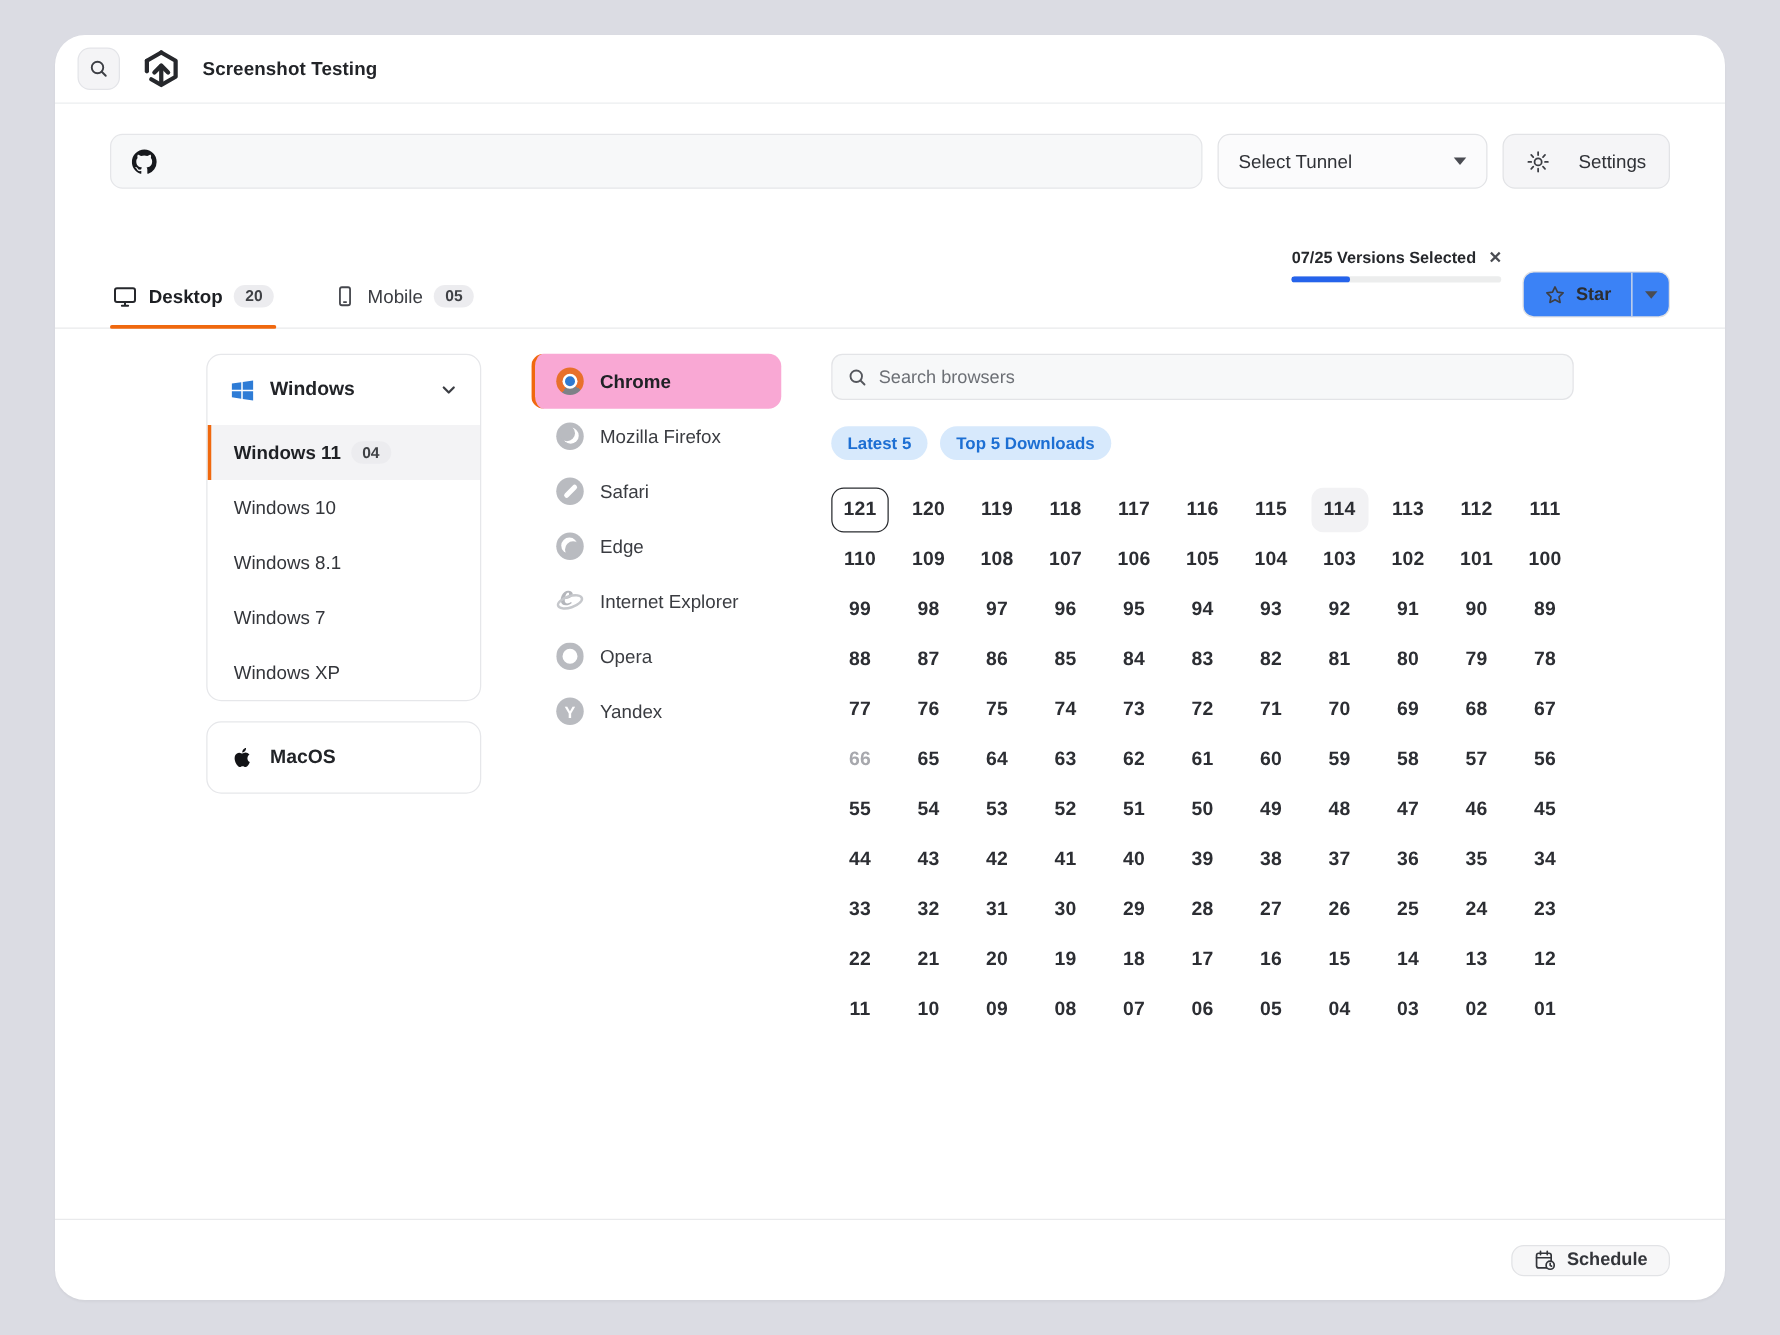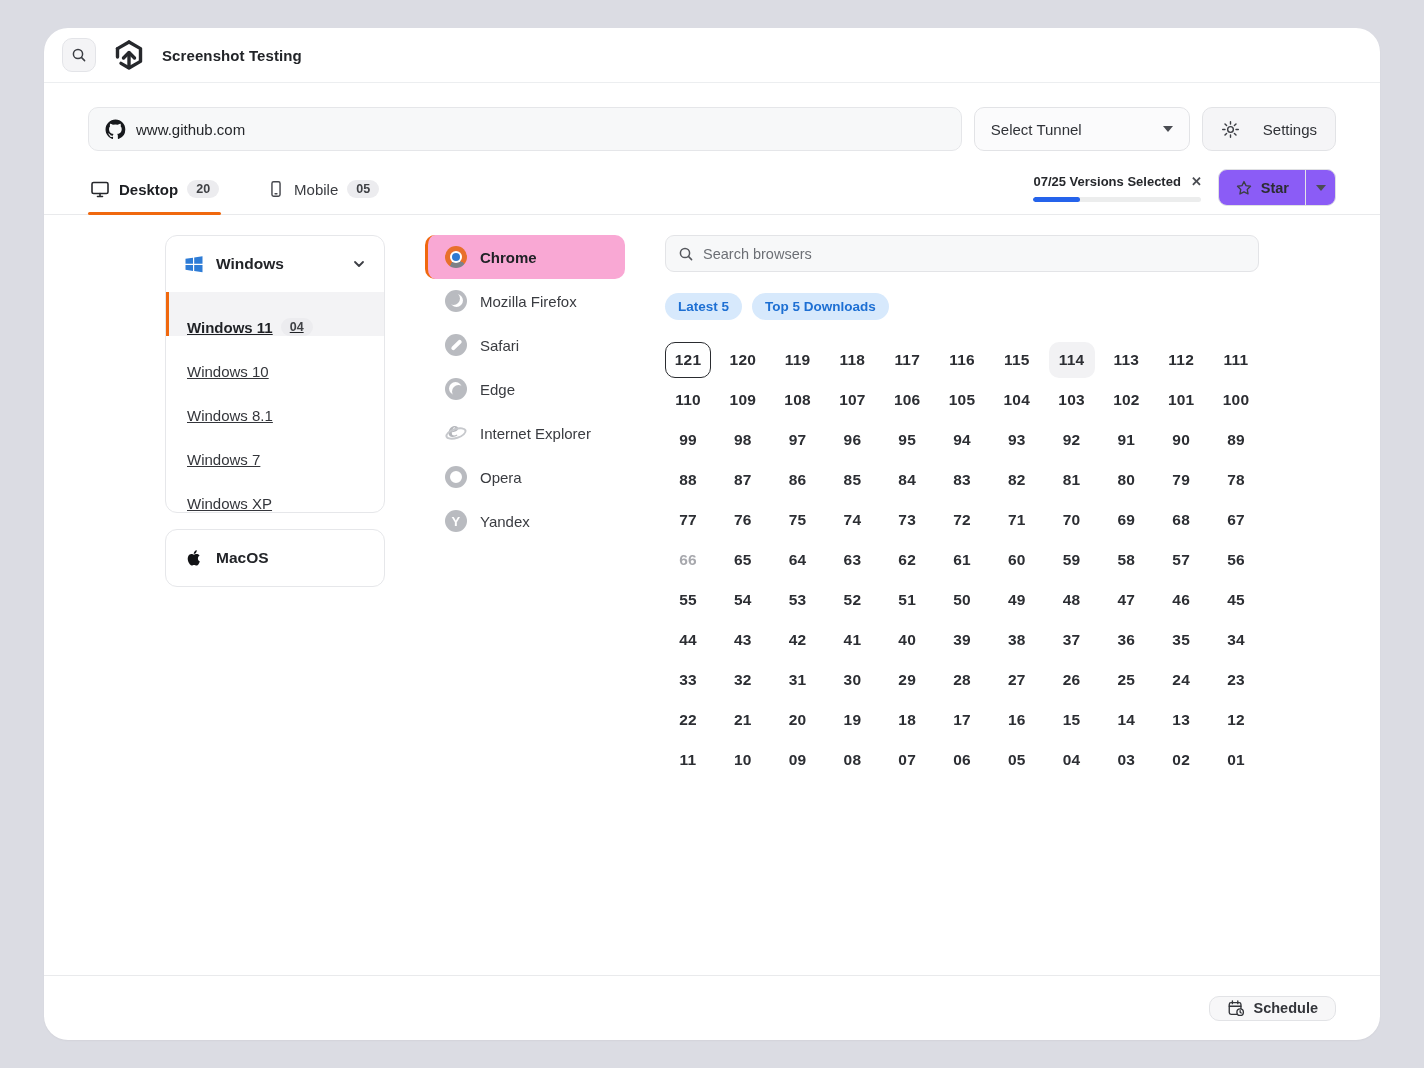--- a/index.html
+++ b/index.html
@@ -69,36 +69,36 @@
     font-weight:600; padding:3px 9px; line-height:1;
   }
   .tabs-right { display:flex; align-items:center; gap:16px; padding-bottom:8px; }
   .sel-block { display:flex; flex-direction:column; gap:8px; }
   .sel-line { display:flex; align-items:center; gap:10px; font-size:13px; font-weight:600; color:#26282c; }
   .x-btn { cursor:pointer; color:#4a4c52; font-size:13px; line-height:1; }
   .progress-track { width:168px; height:5px; border-radius:3px; background:#eceded; overflow:hidden; }
   .progress-fill { height:100%; border-radius:3px; background:var(--progress); }
   .star-btn {
     display:flex; align-items:stretch; border:1px solid #dfe0e3; border-radius:9px;
-    background:#8b5cf6; height:37px; overflow:hidden;
+    background:#3b82f6; height:37px; overflow:hidden;margin-top:48px;
   }
   .star-main { display:flex; align-items:center; gap:8px; padding:0 16px; font-size:14.5px; font-weight:600; color:#2b2d31; cursor:pointer; }
   .star-caret { width:30px; display:flex; align-items:center; justify-content:center; border-left:1px solid #e3e4e7; cursor:pointer; }
   
   .main { flex:1; display:flex; gap:40px; padding:20px 121px 0; align-items:flex-start; }
   
   .os-col { width:220px; flex:none; display:flex; flex-direction:column; gap:16px; }
   .os-card { border:1px solid #e6e7ea; border-radius:12px; overflow:hidden; background:#fff; }
   .os-head {
     height:56px; display:flex; align-items:center; gap:12px; padding:0 18px; cursor:pointer;
   }
   .os-head .lbl { font-size:15.5px; font-weight:700; color:#222428; flex:1; }
   .os-item {
-    height:44px; display:flex; align-items:flex-end; gap:8px; padding:0 18px;
-    font-size:15px; color:#34363b; cursor:pointer; border-left:3px solid transparent;text-decoration:underline;
+    height:44px; display:flex; align-items:center; gap:8px; padding:0 18px;
+    font-size:15px; color:#34363b; cursor:pointer; border-left:3px solid transparent;
   }
   .os-item.active { background:#f3f3f5; border-left-color:var(--accent); font-weight:600; color:#1f2125; }
   .macos-card {
     border:1px solid #e6e7ea; border-radius:12px; height:58px; display:flex;
     align-items:center; gap:12px; padding:0 18px; cursor:pointer; background:#fff;
   }
   .macos-card .lbl { font-size:15.5px; font-weight:600; color:#222428; }
   
   .browser-col { width:200px; flex:none; display:flex; flex-direction:column; }
   .browser-item {
@@ -199,21 +199,20 @@
     <div class="hdr-title">Screenshot Testing</div>
   </div>
 
   <div class="url-row">
     <div class="url-input">
       <span>
         <svg width="21" height="21" viewBox="0 0 24 24">
             <path fill="#17191d" d="M12 .7C5.7.7.6 5.8.6 12.1c0 5 3.3 9.3 7.8 10.8.6.1.8-.2.8-.5v-2c-3.2.7-3.9-1.4-3.9-1.4-.5-1.3-1.3-1.7-1.3-1.7-1-.7.1-.7.1-.7 1.1.1 1.7 1.2 1.7 1.2 1 1.8 2.7 1.3 3.3 1 .1-.7.4-1.3.7-1.6-2.5-.3-5.2-1.3-5.2-5.7 0-1.3.4-2.3 1.2-3.1-.1-.3-.5-1.5.1-3 0 0 1-.3 3.1 1.2a10.6 10.6 0 0 1 5.7 0c2.2-1.5 3.1-1.2 3.1-1.2.6 1.5.2 2.7.1 3 .8.8 1.2 1.8 1.2 3.1 0 4.4-2.7 5.4-5.2 5.7.4.4.8 1 .8 2.1v3.1c0 .3.2.6.8.5a11.4 11.4 0 0 0 7.7-10.8C23.4 5.8 18.3.7 12 .7z"></path>
           </svg>
       </span>
-      <input type="text" value="www.github.com" style="">
     </div>
     <div class="tunnel-btn">
       <span>Select Tunnel</span>
       <span class="caret"></span>
     </div>
     <div class="settings-btn">
       <span>
         <svg width="19" height="19" viewBox="0 0 20 20" fill="none" stroke="#3c3e44" stroke-width="1.5">
           <circle cx="10" cy="10" r="3"></circle>
           <path d="M10 1.8v2.4M10 15.8v2.4M1.8 10h2.4M15.8 10h2.4M4.2 4.2l1.7 1.7M14.1 14.1l1.7 1.7M15.8 4.2l-1.7 1.7M5.9 14.1l-1.7 1.7" stroke-linecap="round"></path>

